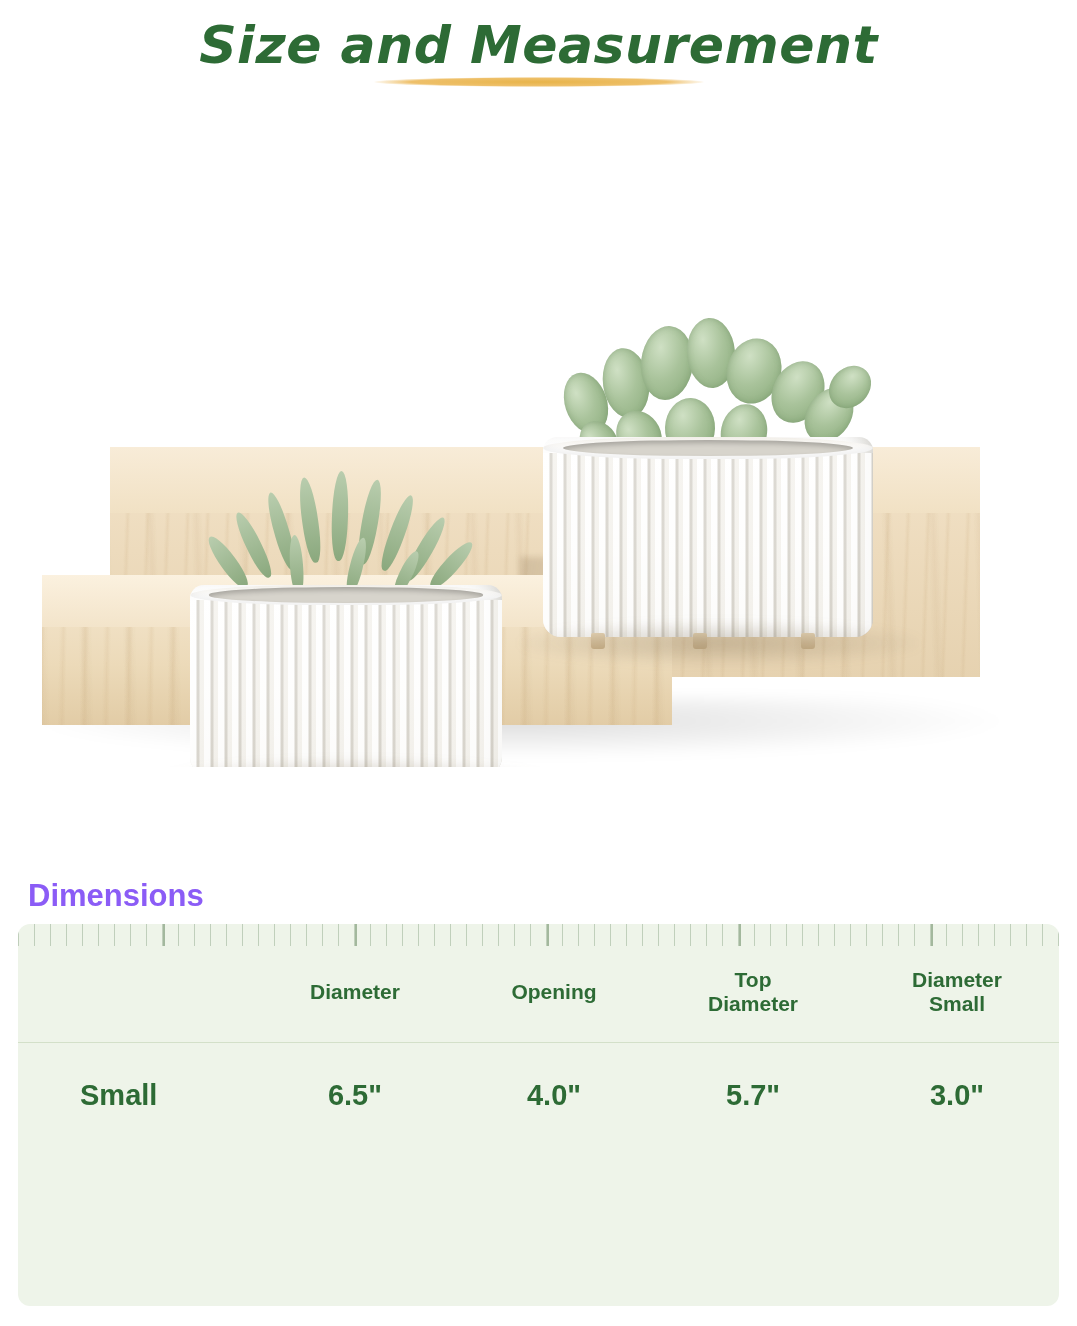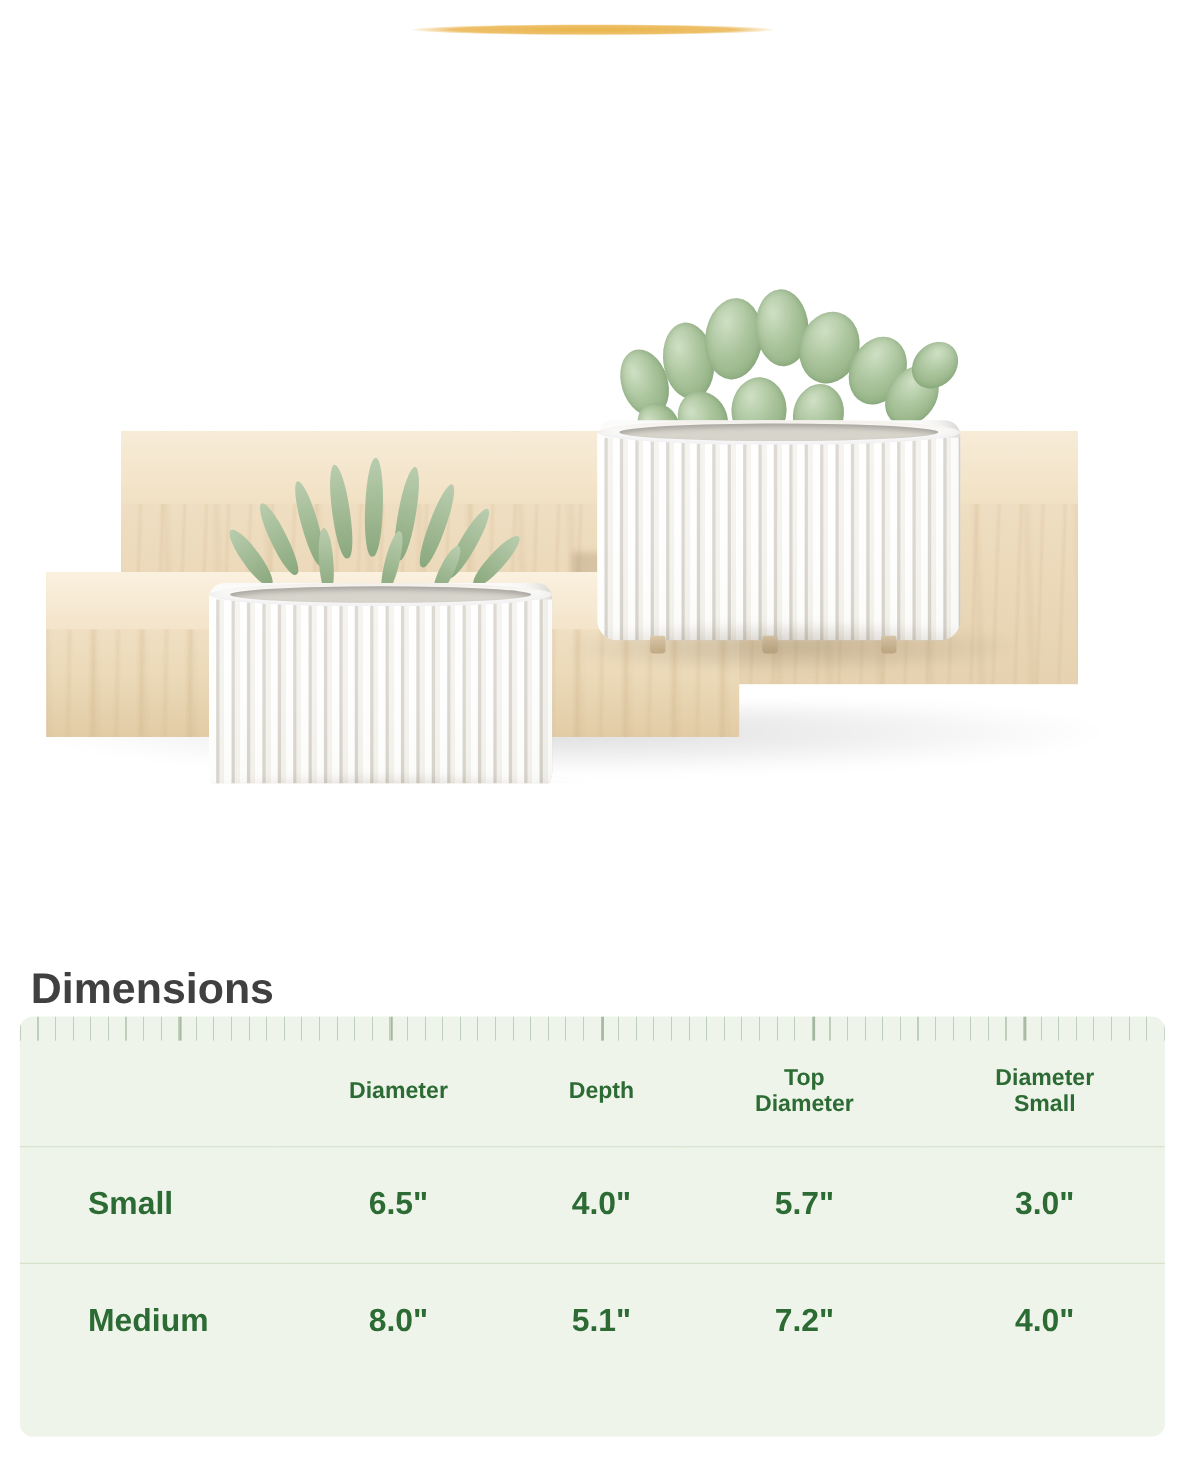--- a/index.html
+++ b/index.html
@@ -188,23 +188,23 @@
     background: radial-gradient(ellipse at 35% 30%, #cfe0c4 0%, #a9c39b 45%, #86a877 100%);
     border-radius: 50%;
     box-shadow: inset 0 0 6px rgba(90,120,80,0.35);
   }
 
   
   .dims-heading {
     position: absolute;
     left: 28px;
     top: 878px;
-    font-size: 39px;
+    font-size: 31px;
     font-weight: bold;
-    color: #404040;
+    color: #8b5cf6;
     font-family: "Liberation Sans", sans-serif;
   }
   .table-card {
     position: absolute;
     left: 18px;
     top: 924px;
     width: 1041px;
     height: 382px;
     background: #eef4e9;
     border-radius: 12px;
@@ -260,20 +260,21 @@
   table.dim-table tbody tr {
     border-top: 1px solid #d3e0c9;
   }
 </style>
 </head>
 <body>
 
 <div class="page">
 
   <div class="header">
+    <h1 class="title">Size and Measurement</h1>
     <div class="title-underline"></div>
   </div>
 
   <div class="photo">
 
     <div class="shadow-ground"></div>
 
     <div class="block-back">
       <div class="grain"></div>
       <div class="top-face"></div>
@@ -350,44 +351,37 @@
     </div>
 
     <table class="dim-table">
       <thead>
         <tr>
           <th class="blank"></th>
           <th>
             <span>Diameter</span>
           </th>
           <th>
-            <span>Depth</span>
+            <span>Opening</span>
           </th>
           <th>
             <span>Top</span><br>
             <span>Diameter</span>
           </th>
           <th>
             <span>Diameter</span><br>
             <span>Small</span>
           </th>
         </tr>
       </thead>
       <tbody>
         <tr>
           <td class="rowlabel">Small</td>
           <td>6.5"</td>
           <td>4.0"</td>
           <td>5.7"</td>
           <td>3.0"</td>
         </tr>
-        <tr>
-          <td class="rowlabel">Medium</td>
-          <td>8.0"</td>
-          <td>5.1"</td>
-          <td>7.2"</td>
-          <td>4.0"</td>
-        </tr>
       </tbody>
     </table>
   </div>
 
 </div>
 
 </body></html>

